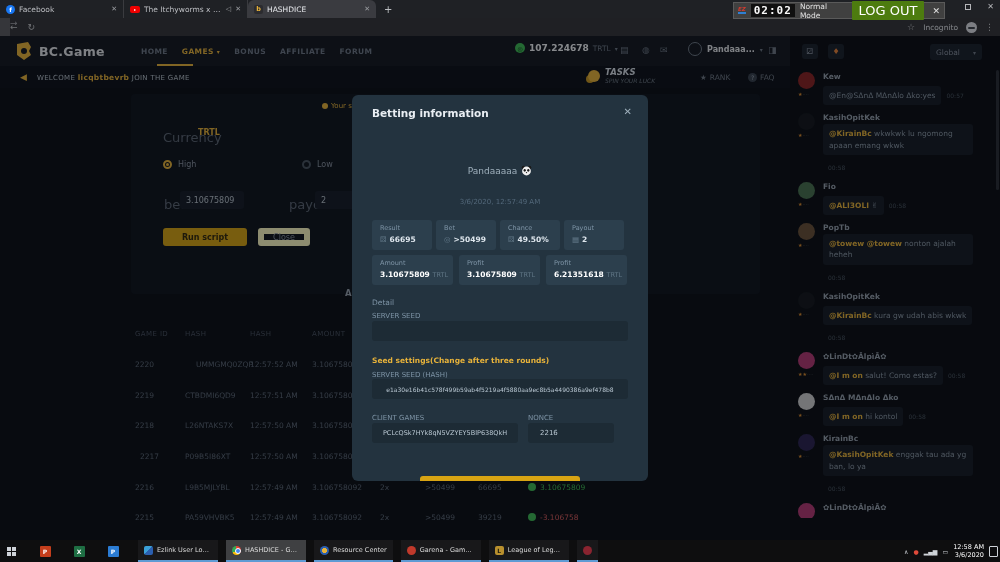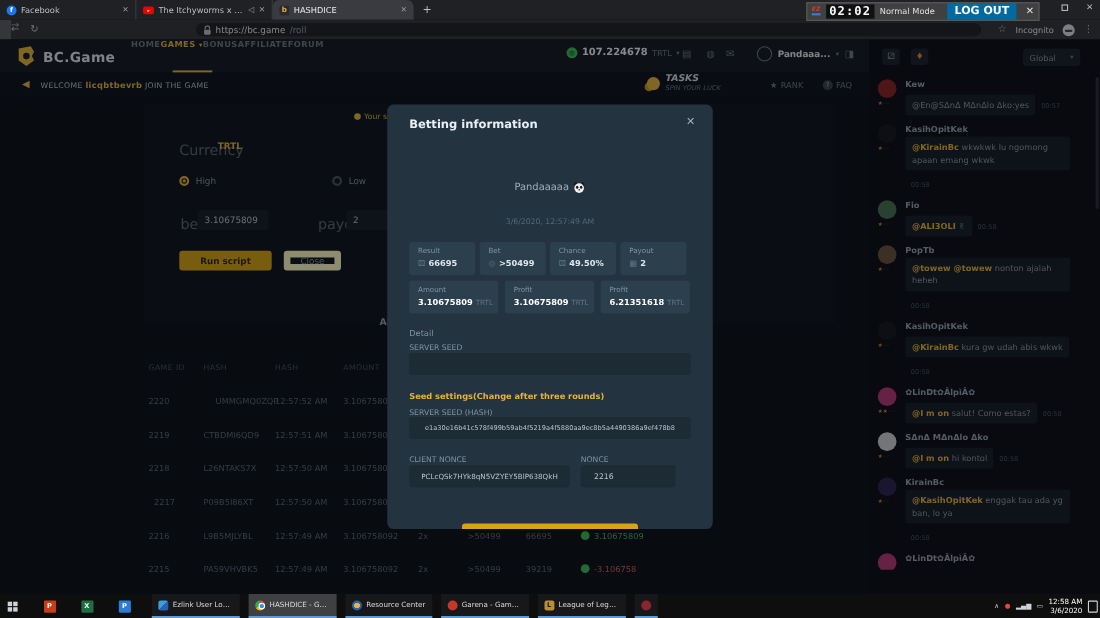--- a/index.html
+++ b/index.html
@@ -19,41 +19,41 @@
   .newtab{color:#bdbfc3;font-size:10px;margin-left:8px;align-self:center}
   .wincontrols{position:absolute;right:6px;top:2px;display:flex;gap:16px;align-items:center}
   .wc-restore{width:6px;height:6px;border:1px solid #b5b6b9}
   .wc-close{color:#b5b6b9;font-size:8px}
 
   
   .timerbar{position:absolute;left:733px;top:2px;width:212px;height:17px;background:#404040;border:1px solid #5a5a5a;display:flex;align-items:center;gap:5px;padding:0 4px;z-index:60}
   .ezlogo{font-size:5.5px;font-style:italic;font-weight:bold;color:#d23b2f;border-bottom:2px solid #2f7fd2;line-height:1}
   .timer-digits{font-family:"DejaVu Sans Mono","Liberation Mono",monospace;background:#101010;color:#fafafa;font-size:11px;font-weight:bold;padding:0 3px;letter-spacing:1px;line-height:13px}
   .timer-mode{color:#e2e2e2;font-size:7.5px;flex:1}
-  .logout-btn{background:#0369a1;color:#fff;font-size:10px;font-weight:bold;padding:2px 7px;border-radius:1px}
+  .logout-btn{background:#4d7c0f;color:#fff;font-size:13px;font-weight:normal;padding:2px 7px;border-radius:1px}
   .timer-close{color:#e2e2e2;font-size:9px;margin-left:3px}
 
   .toolbar{position:absolute;top:18px;left:0;width:1000px;height:18px;background:#35363a;display:flex;align-items:center}
   .nav-ico{font-size:9px;color:#c7c8ca;margin-left:10px}
   .nav-ico.dim{color:#606166}
   .addrpill{position:absolute;left:178px;top:3px;width:714px;height:12px;background:#202124;border-radius:6px;display:flex;align-items:center;padding:0 7px;gap:4px}
   .url-host{color:#e8eaed;font-size:8px}
   .url-path{color:#9aa0a6;font-size:8px}
   .tb-right{position:absolute;right:6px;top:0;height:18px;display:flex;align-items:center;gap:8px}
   .incog-label{color:#e8eaed;font-size:7.5px}
   .incog-avatar{width:11px;height:11px;border-radius:50%;background:#dfe1e5;position:relative;overflow:hidden}
   .incog-avatar span{position:absolute;left:2px;right:2px;top:5px;height:2px;background:#41464d;border-radius:1px}
 
   
   .page{position:absolute;top:36px;left:0;width:1000px;height:504px;background:#0b0f15;overflow:hidden}
 
   .site-header{position:absolute;top:0;left:0;width:790px;height:30px;background:#141920}
   .logo-ico{position:absolute;left:14px;top:5px}
   .logo-text{position:absolute;left:39px;top:8px;font-size:12.5px;font-weight:bold;color:#e4e6e9;letter-spacing:0.3px}
-  .mainnav{position:absolute;left:119px;top:0;height:30px;display:flex;}
+  .mainnav{position:absolute;left:141px;top:0;height:30px;display:flex;align-items:center;gap:14px}
   .nav-item{font-size:7.5px;font-weight:bold;letter-spacing:0.4px;color:#707987}
   .nav-item.active{color:#e8b33a}
   .nav-underline{position:absolute;left:157px;bottom:0;width:36px;height:2px;background:#e8b33a}
   .balance{position:absolute;left:515px;top:7px;display:flex;align-items:center;gap:4px}
   .coin-g{width:10px;height:10px;border-radius:50%;background:#3fba54;color:#0c2e14;font-size:6px;display:flex;align-items:center;justify-content:center}
   .bal-amt{font-size:9px;font-weight:bold;color:#f2f4f6}
   .bal-cur{font-size:7.5px;color:#6f7884}
   .hdr-ic{position:absolute;top:9px;font-size:9px;color:#6f7884}
   .user-chip{position:absolute;left:688px;top:6px;display:flex;align-items:center;gap:5px}
   .user-avatar{width:14px;height:14px;border-radius:50%;border:1.5px solid #6f7884}
@@ -199,28 +199,20 @@
     <span class="timer-digits">02:02</span>
     <span class="timer-mode">Normal Mode</span>
     <span class="logout-btn">LOG OUT</span>
     <span class="timer-close">✕</span>
   </div>
 
   <div class="toolbar">
     <span class="nav-ico">←</span>
     <span class="nav-ico dim">→</span>
     <span class="nav-ico">↻</span>
-    <div class="addrpill">
-      <svg width="7" height="9" viewBox="0 0 7 9">
-          <path d="M1.5 4V2.5a2 2 0 0 1 4 0V4" fill="none" stroke="#bdbfc3" stroke-width="1"></path>
-          <rect x="0.5" y="4" width="6" height="4.5" rx="1" fill="#bdbfc3"></rect>
-        </svg>
-      <span class="url-host">https://bc.game</span>
-        <span class="url-path">/roll</span>
-    </div>
     <div class="tb-right">
       <span class="nav-ico" style="margin:0">☆</span>
       <span class="incog-label">Incognito</span>
       <span class="incog-avatar">
           <span></span>
         </span>
       <span class="nav-ico" style="margin:0">⋮</span>
     </div>
   </div>
 
@@ -506,21 +498,21 @@
       </div>
 
       <span class="m-lbl big" style="left:20px;top:203px">Detail</span>
       <span class="m-lbl" style="left:20px;top:217px">SERVER SEED</span>
       <div class="sbox empty-seed"></div>
 
       <span class="m-lbl gold" style="left:20px;top:261px">Seed settings(Change after three rounds)</span>
       <span class="m-lbl" style="left:20px;top:276px">SERVER SEED (HASH)</span>
       <input class="sbox hash-input" readonly="" value="e1a30e16b41c578f499b59ab4f5219a4f5880aa9ec8b5a4490386a9ef478b8" style="">
 
-      <span class="m-lbl" style="left:20px;top:319px">CLIENT NONCE</span>
+      <span class="m-lbl" style="left:20px;top:319px">CLIENT GAMES</span>
       <input class="sbox client-input" readonly="" value="PCLcQSk7HYk8qN5VZYEY5BlP638QkH" style="">
       <span class="m-lbl" style="left:176px;top:319px">NONCE</span>
       <input class="sbox nonce-input" readonly="" value="2216" style="">
 
       <div class="m-bottom-btn"></div>
     </div>
   </div>
 
   <div class="taskbar">
     <div class="startbtn">

